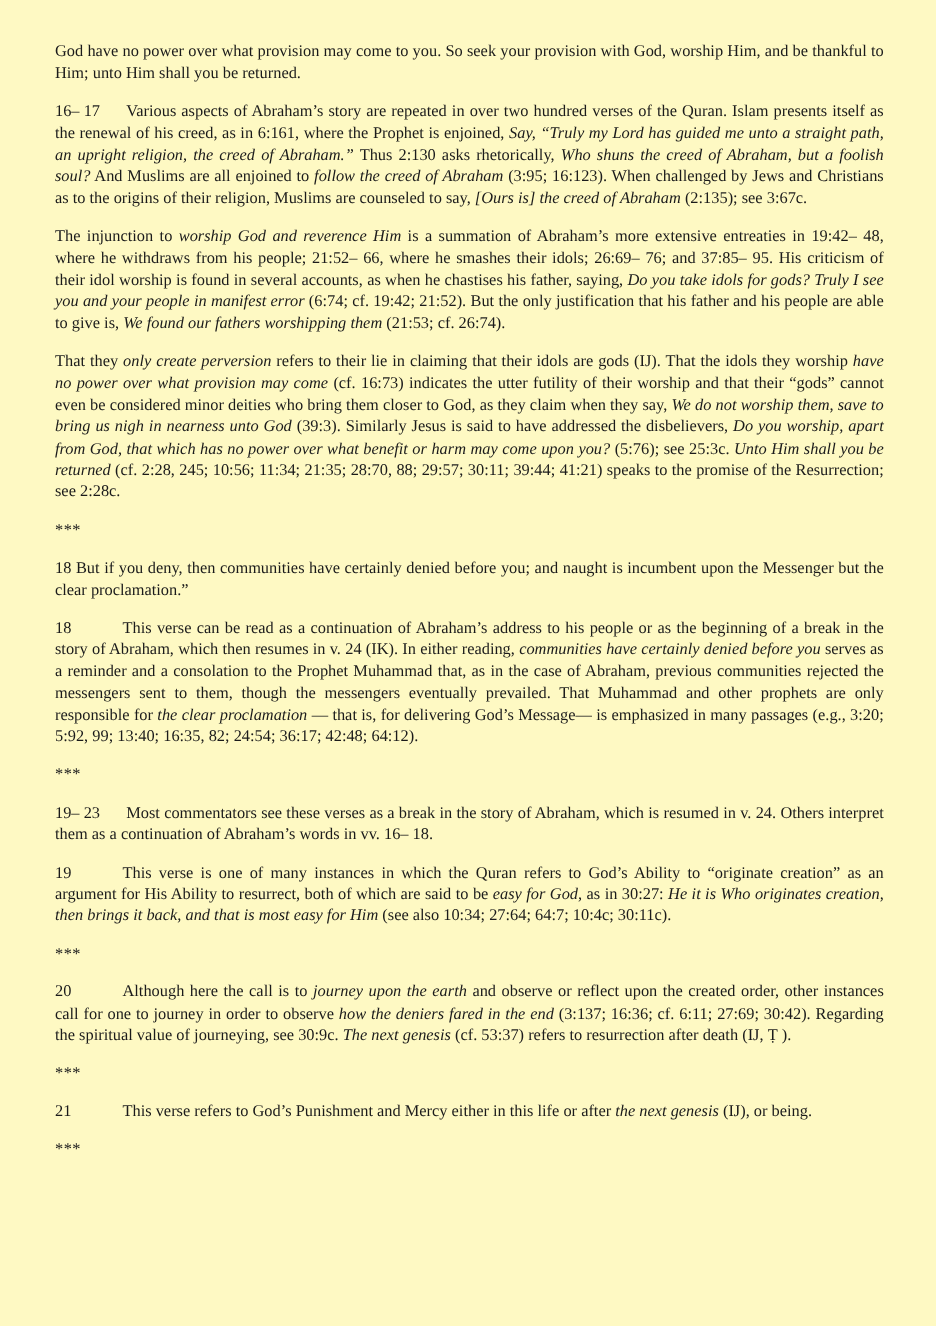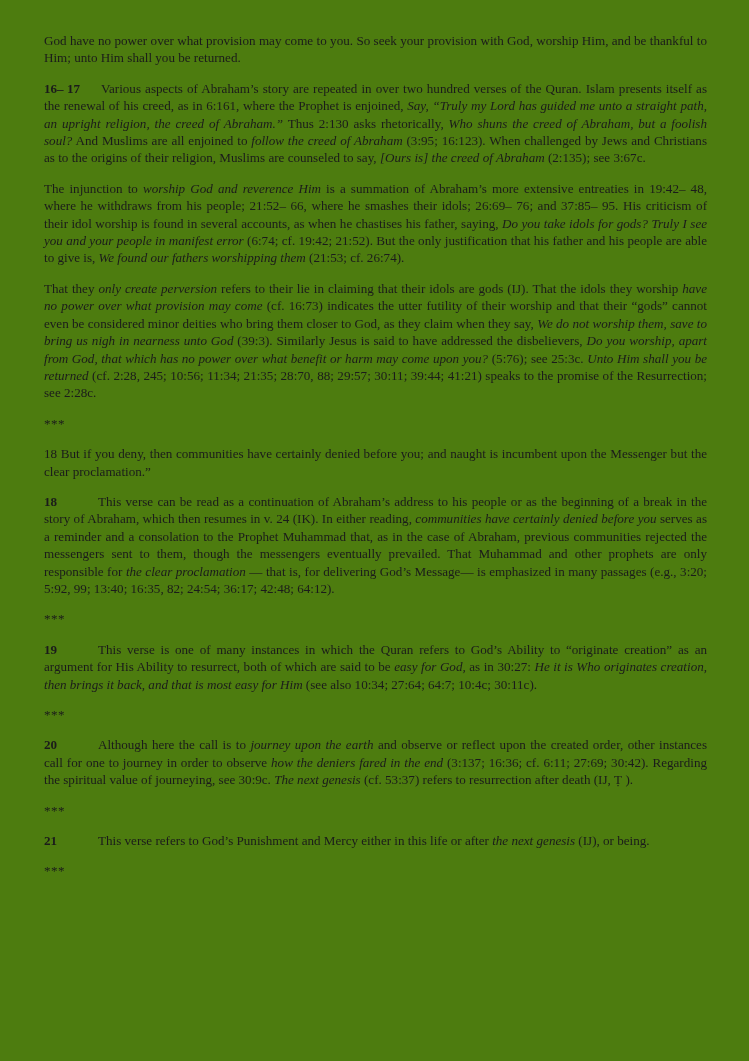--- a/index.html
+++ b/index.html
@@ -11,21 +11,21 @@
     width: 749px;
     height: 1061px;
     font-family: "Liberation Serif", "DejaVu Serif", serif;
     color: #1b1b1b;
     overflow: hidden;
   }
   .page {
     position: relative;
     width: 749px;
     height: 1061px;
-    background: #4d7c0f;
+    background: #fef9c3;
     box-sizing: border-box;
     padding: 32px 42px 0 44px;
   }
   .body-col {
     width: 663px;
   }
   p {
     margin: 0 0 13px 0;
     font-size: 13.1px;
     line-height: 17.4px;
@@ -35,21 +35,20 @@
     hyphens: none;
   }
   
   p.verse {
     margin-bottom: 13px;
   }
   
   p.commentary .vnum {
     display: inline-block;
     min-width: 30px;
-    font-weight: bold;
   }
   p.commentary .vnum.wide {
     min-width: 54px;
   }
   p.commentary .vnum.xwide {
     min-width: 57px;
   }
   i, .it {
     font-style: italic;
   }
@@ -67,20 +66,21 @@
 <div class="page">
   <div class="body-col" id="text-column">
       <p class="verse"><span>God have no power over what provision may come to you. So seek your provision with God, worship Him, and be thankful to Him; unto Him shall you be returned.</span></p>
       <p class="commentary"><span class="vnum xwide">16– 17</span><span>Various aspects of Abraham’s story are repeated in over two hundred verses of the Quran. Islam presents itself as the renewal of his creed, as in 6:161, where the Prophet is enjoined, </span><i>Say, “Truly my Lord has guided me unto a straight path, an upright religion, the creed of Abraham.”</i><span> Thus 2:130 asks rhetorically, </span><i>Who shuns the creed of Abraham, but a foolish soul?</i><span> And Muslims are all enjoined to </span><i>follow the creed of Abraham</i><span> (3:95; 16:123). When challenged by Jews and Christians as to the origins of their religion, Muslims are counseled to say, </span><i>[Ours is] the creed of Abraham</i><span> (2:135); see 3:67c.</span></p>
       <p class="commentary-plain"><span>The injunction to </span><i>worship God and reverence Him</i><span> is a summation of Abraham’s more extensive entreaties in 19:42– 48, where he withdraws from his people; 21:52– 66, where he smashes their idols; 26:69– 76; and 37:85– 95. His criticism of their idol worship is found in several accounts, as when he chastises his father, saying, </span><i>Do you take idols for gods? Truly I see you and your people in manifest error</i><span> (6:74; cf. 19:42; 21:52). But the only justification that his father and his people are able to give is, </span><i>We found our fathers worshipping them</i><span> (21:53; cf. 26:74).</span></p>
       <p class="commentary-plain"><span>That they </span><i>only create perversion</i><span> refers to their lie in claiming that their idols are gods (IJ). That the idols they worship </span><i>have no power over what provision may come</i><span> (cf. 16:73) indicates the utter futility of their worship and that their “gods” cannot even be considered minor deities who bring them closer to God, as they claim when they say, </span><i>We do not worship them, save to bring us nigh in nearness unto God</i><span> (39:3). Similarly Jesus is said to have addressed the disbelievers, </span><i>Do you worship, apart from God, that which has no power over what benefit or harm may come upon you?</i><span> (5:76); see 25:3c. </span><i>Unto Him shall you be returned</i><span> (cf. 2:28, 245; 10:56; 11:34; 21:35; 28:70, 88; 29:57; 30:11; 39:44; 41:21) speaks to the promise of the Resurrection; see 2:28c.</span></p>
       <p class="sep">***</p>
       <p class="verse"><span>18 But if you deny, then communities have certainly denied before you; and naught is incumbent upon the Messenger but the clear proclamation.”</span></p>
       <p class="commentary"><span class="vnum wide">18</span><span>This verse can be read as a continuation of Abraham’s address to his people or as the beginning of a break in the story of Abraham, which then resumes in v. 24 (IK). In either reading, </span><i>communities have certainly denied before you</i><span> serves as a reminder and a consolation to the Prophet Muhammad that, as in the case of Abraham, previous communities rejected the messengers sent to them, though the messengers eventually prevailed. That Muhammad and other prophets are only responsible for </span><i>the clear proclamation</i><span> — that is, for delivering God’s Message— is emphasized in many passages (e.g., 3:20; 5:92, 99; 13:40; 16:35, 82; 24:54; 36:17; 42:48; 64:12).</span></p>
       <p class="sep">***</p>
+      <p class="commentary"><span class="vnum xwide">19– 23</span><span>Most commentators see these verses as a break in the story of Abraham, which is resumed in v. 24. Others interpret them as a continuation of Abraham’s words in vv. 16– 18.</span></p>
       <p class="commentary"><span class="vnum wide">19</span><span>This verse is one of many instances in which the Quran refers to God’s Ability to “originate creation” as an argument for His Ability to resurrect, both of which are said to be </span><i>easy for God,</i><span> as in 30:27: </span><i>He it is Who originates creation, then brings it back, and that is most easy for Him</i><span> (see also 10:34; 27:64; 64:7; 10:4c; 30:11c).</span></p>
       <p class="sep">***</p>
       <p class="commentary"><span class="vnum wide">20</span><span>Although here the call is to </span><i>journey upon the earth</i><span> and observe or reflect upon the created order, other instances call for one to journey in order to observe </span><i>how the deniers fared in the end</i><span> (3:137; 16:36; cf. 6:11; 27:69; 30:42). Regarding the spiritual value of journeying, see 30:9c. </span><i>The next genesis</i><span> (cf. 53:37) refers to resurrection after death (IJ, Ṭ ).</span></p>
       <p class="sep">***</p>
       <p class="commentary"><span class="vnum wide">21</span><span>This verse refers to God’s Punishment and Mercy either in this life or after </span><i>the next genesis</i><span> (IJ), or being.</span></p>
       <p class="sep">***</p>
     </div>
 </div>
 
 </body></html>

